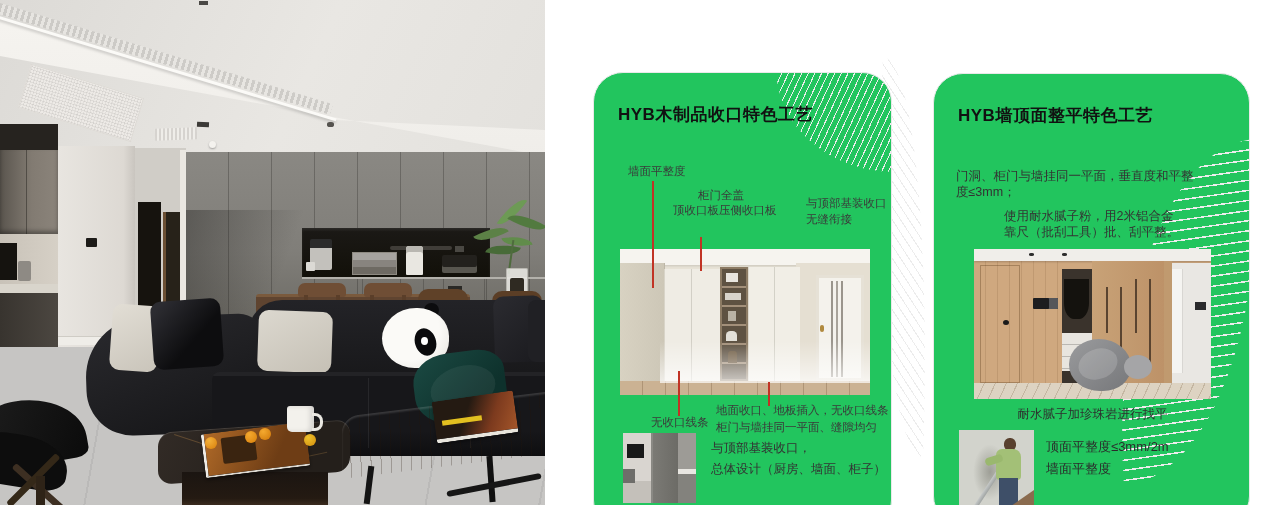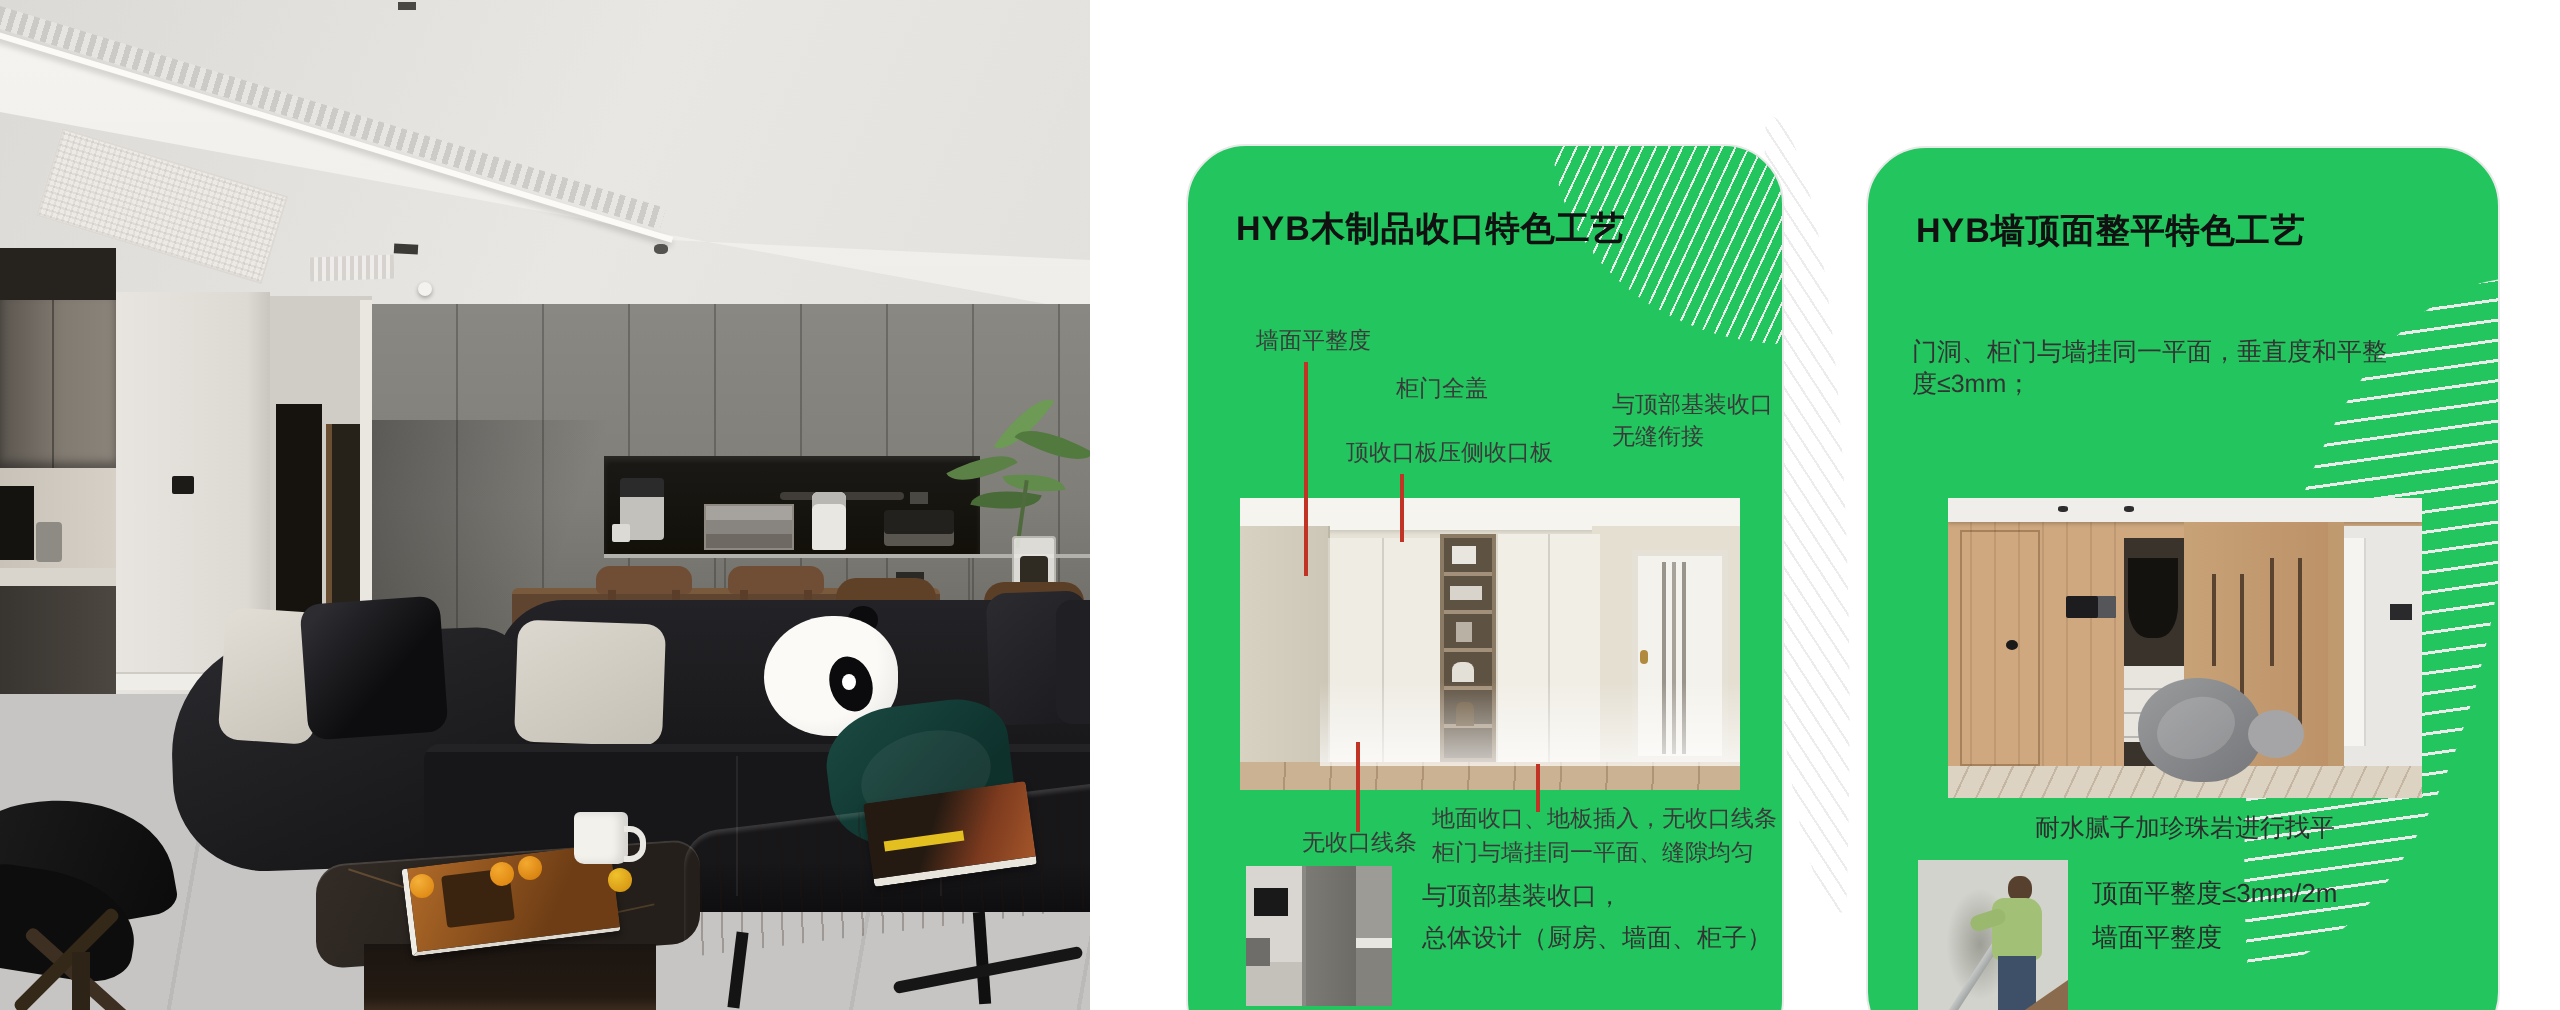--- a/index.html
+++ b/index.html
@@ -172,21 +172,21 @@
 
   <div class="pattern-leaf-divider"></div>
 
   <section class="card card1">
     <div class="pattern-fan"></div>
     <h2 class="card-title" style="left:24px;top:30px;margin:0;">HYB木制品收口特色工艺</h2>
 
     <div class="lbl" style="left:34px;top:90px;">墙面平整度</div>
     <div class="redline" style="left:58px;top:108px;height:107px;z-index:3;"></div>
     <div class="lbl" style="left:104px;top:114px;">柜门全盖</div>
-    <div class="lbl" style="left:79px;top:146px;text-align:center;">顶收口板压侧收口板</div>
+    <div class="lbl" style="left:79px;top:129px;text-align:center;">顶收口板压侧收口板</div>
     <div class="redline" style="left:106px;top:164px;height:34px;z-index:3;"></div>
     <div class="lbl" style="left:212px;top:122px;">与顶部基装收口
 无缝衔接</div>
 
     <div class="imgbox" style="left:26px;top:176px;width:250px;height:146px;background:#e7e2d6;">
       <div class="abs" style="left:0;top:0;width:250px;height:16px;background:#f6f4ef;box-shadow:0 1px 2px rgba(0,0,0,.12);"></div>
       <div class="abs" style="left:0;top:14px;width:44px;height:118px;background:linear-gradient(90deg,#d8d2c2,#cdc7b7);border-right:1px solid #bdb7a7;"></div>
       <div class="abs" style="left:176px;top:14px;width:74px;height:118px;background:#e5dfd2;"></div>
       <div class="abs" style="left:44px;top:20px;width:56px;height:112px;background:#efece4;border-left:1px solid #d8d4c8;box-shadow:inset -1px 0 0 #ddd9cd;"></div>
       <div class="abs" style="left:71px;top:20px;width:1px;height:112px;background:rgba(80,75,60,.18);"></div>
@@ -225,20 +225,22 @@
     <div class="bignote" style="left:117px;top:365px;">与顶部基装收口，
 总体设计（厨房、墙面、柜子）</div>
   </section>
 
   <section class="card card2">
     <div class="pattern-leaf-big"></div>
     <h2 class="card-title" style="left:24px;top:30px;margin:0;">HYB墙顶面整平特色工艺</h2>
 
     <div class="para" style="left:22px;top:94px;">门洞、柜门与墙挂同一平面，垂直度和平整
 度≤3mm；</div>
+    <div class="para" style="left:70px;top:134px;">使用耐水腻子粉，用2米铝合金
+靠尺（批刮工具）批、刮平整。</div>
 
     <div class="imgbox" style="left:40px;top:175px;width:237px;height:150px;background:#cfa87f;">
       <div class="abs" style="left:0;top:0;width:237px;height:12px;background:#f0eeea;box-shadow:0 1px 2px rgba(0,0,0,.2);"></div>
       <div class="abs" style="left:55px;top:4px;width:5px;height:3px;background:#2d2d2d;border-radius:40%;"></div>
       <div class="abs" style="left:88px;top:4px;width:5px;height:3px;background:#2d2d2d;border-radius:40%;"></div>
       <div class="abs" style="left:0;top:12px;width:88px;height:124px;background:linear-gradient(90deg,#cda77f,#bf9870);background-image:repeating-linear-gradient(90deg,rgba(0,0,0,0) 0 11px,rgba(120,85,50,.18) 11px 12px);"></div>
       <div class="abs" style="left:6px;top:16px;width:40px;height:118px;border:1px solid rgba(90,60,30,.35);box-sizing:border-box;"></div>
       <div class="abs" style="left:29px;top:71px;width:6px;height:5px;background:#1a1a1a;border-radius:50%;"></div>
       <div class="abs" style="left:59px;top:49px;width:25px;height:11px;background:#1d1d1f;border-radius:1px;box-shadow:inset -9px 0 0 #55565a;"></div>
       <div class="abs" style="left:88px;top:20px;width:30px;height:116px;background:#3a332c;"></div>

